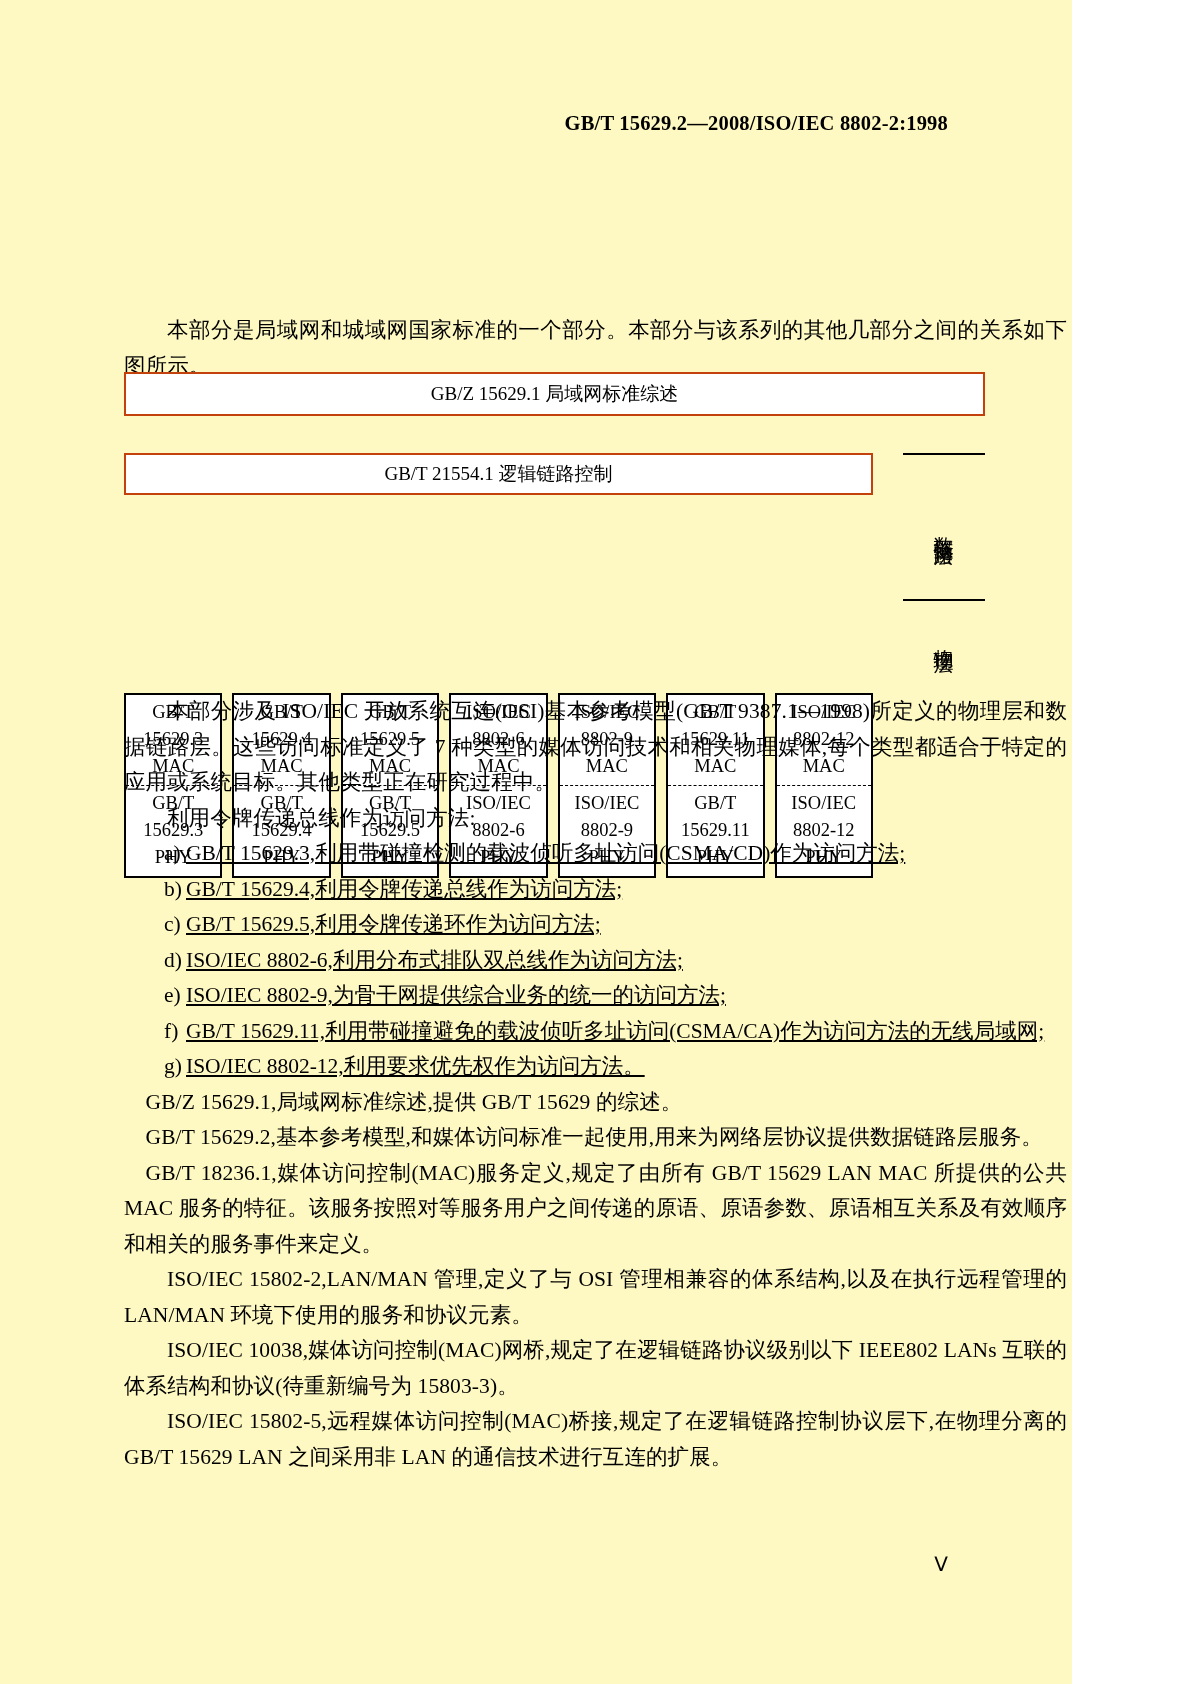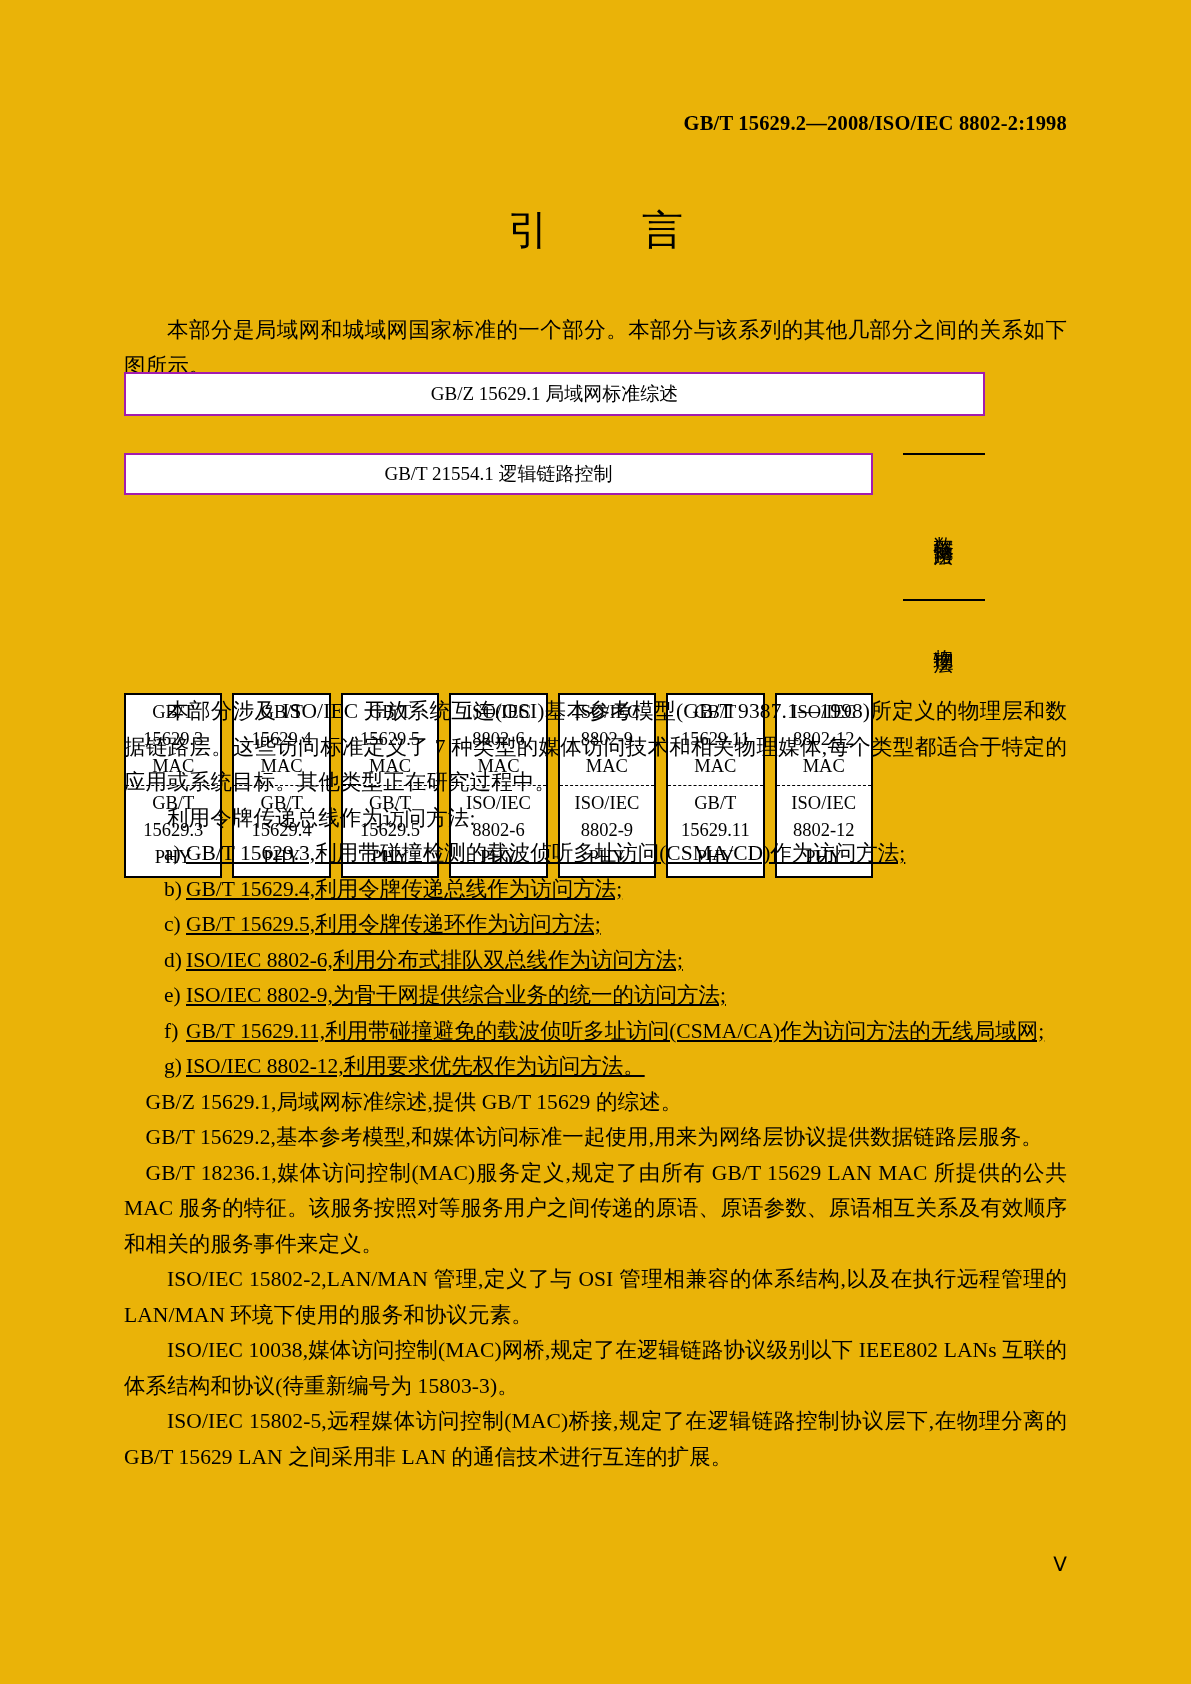--- a/index.html
+++ b/index.html
@@ -2,23 +2,23 @@
 <html><head>
 <meta charset="utf-8">
 <style>
   html, body {
     margin: 0;
     padding: 0;
     background: #ffffff;
   }
   .page {
     position: relative;
-    width: 1191px;
+    width: 1072px;
     height: 1684px;
-    background: #eab308;
+    background: #fef9c3;
     font-family: "Liberation Serif", "DejaVu Serif", serif;
     color: #000000;
     box-sizing: border-box;
     overflow: hidden;
   }
 
   
   .header {
     position: absolute;
     top: 112px;
@@ -63,21 +63,21 @@
   .intro-para { top: 300px; }
 
   
   .diagram {
     position: absolute;
     left: 124px;
     top: 372px;
     width: 943px;
   }
   .box {
-    border: 2px solid #a21caf;
+    border: 2px solid #c2410c;
     box-sizing: border-box;
     background: #fff;
     display: flex;
     align-items: center;
     justify-content: center;
     font-size: 19px;
     font-family: "Liberation Serif", serif;
   }
   .box-overview {
     width: 861px;
@@ -181,21 +181,20 @@
     font-family: "Liberation Serif", serif;
   }
 </style>
 </head>
 <body>
 
 <div class="page">
 
   <div class="header">GB/T 15629.2—2008/ISO/IEC 8802-2:1998</div>
 
-  <div class="doc-title">引　言</div>
 
   <div class="body-col intro-para" style="top:313px;">
     <p class="para indent">本部分是局域网和城域网国家标准的一个部分。本部分与该系列的其他几部分之间的关系如下图所示。</p>
   </div>
 
   <div class="diagram">
 
     <div class="box box-overview">
       <span>GB/Z 15629.1 局域网标准综述</span>
     </div>

